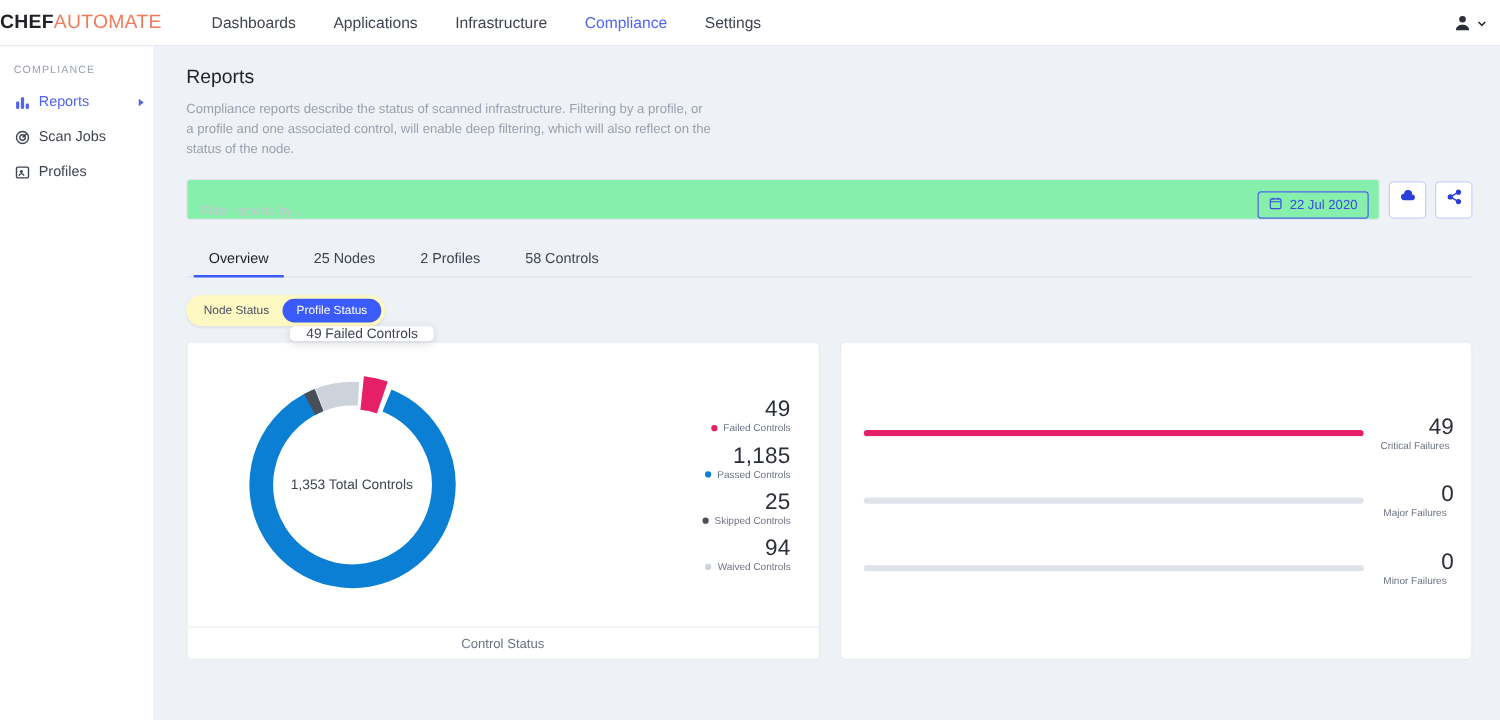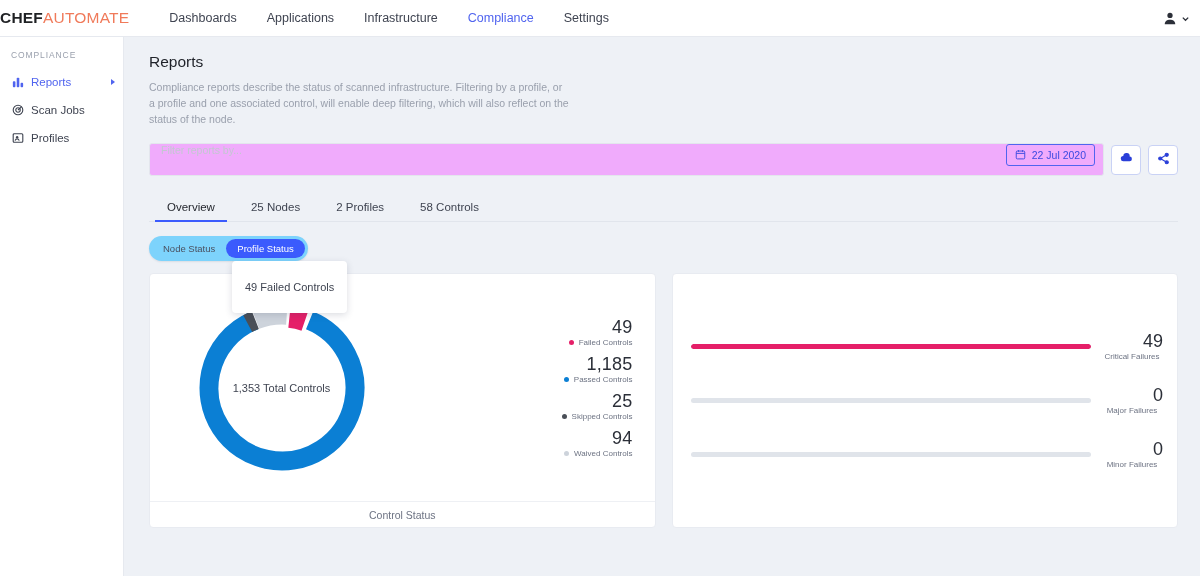--- a/index.html
+++ b/index.html
@@ -118,25 +118,25 @@
   
   .filterbar {
     display: flex;
     align-items: center;
     margin: 16px 22px 0 25px;
     gap: 7px;
   }
   .filter-input-wrap {
     flex: 1;
     height: 33px;
-    background: #f0abfc;
+    background: #86efac;
     border: 1px solid #e3e6ed;
     border-radius: 3px;
     display: flex;
-    align-items: flex-start;
+    align-items: flex-end;
     padding: 0 8px 0 11px;
   }
   .filter-input {
     flex: 1;
     border: none;
     outline: none;
     font-size: 10.5px;
     color: #3f4451;
     font-family: "Liberation Sans", sans-serif;
     background: transparent;
@@ -210,21 +210,21 @@
     left: 6px; right: 6px; bottom: -1px;
     height: 2px;
     background: #3b5bfd;
   }
 
   
   .toggle-row { margin: 14px 0 0 25px; }
   .toggle {
     display: inline-flex;
     align-items: center;
-    background: #7dd3fc;
+    background: #fef9c3;
     border-radius: 13px;
     padding: 3px;
     box-shadow: 0 1px 2px rgba(40,50,80,.10);
   }
   .toggle-opt {
     font-size: 9.5px;
     padding: 4px 11px;
     border-radius: 11px;
     color: #4a5060;
     cursor: pointer;
@@ -270,21 +270,21 @@
     text-align: center;
     font-size: 11px;
     color: #3f4451;
   }
   .tooltip {
     position: absolute;
     left: 68px; top: -32px;
     background: #fff;
     border-radius: 4px;
     box-shadow: 0 2px 7px rgba(40,50,80,.17);
-    padding: 20px 13px;
+    padding: 0 13px;
     font-size: 11px;
     color: #3f4451;
     white-space: nowrap;
     z-index: 5;
   }
   .legend {
     flex: 1;
     display: flex;
     flex-direction: column;
     align-items: flex-end;

